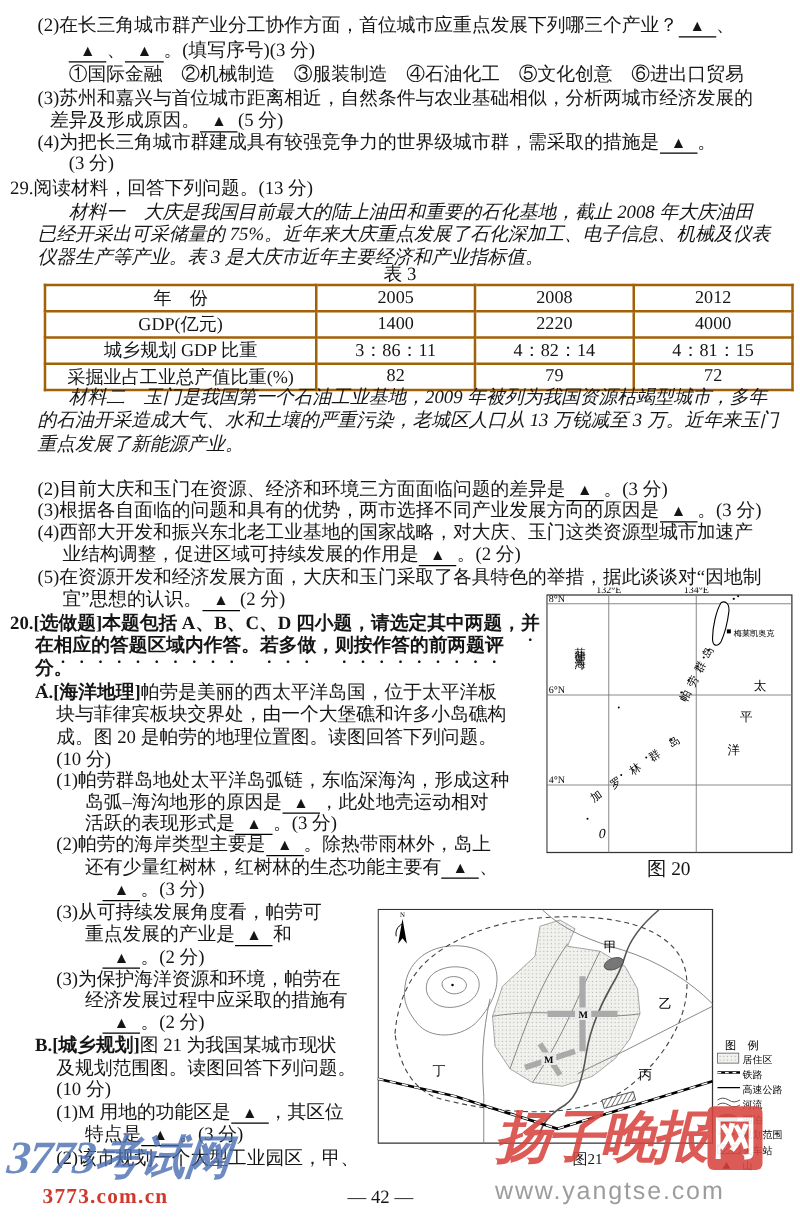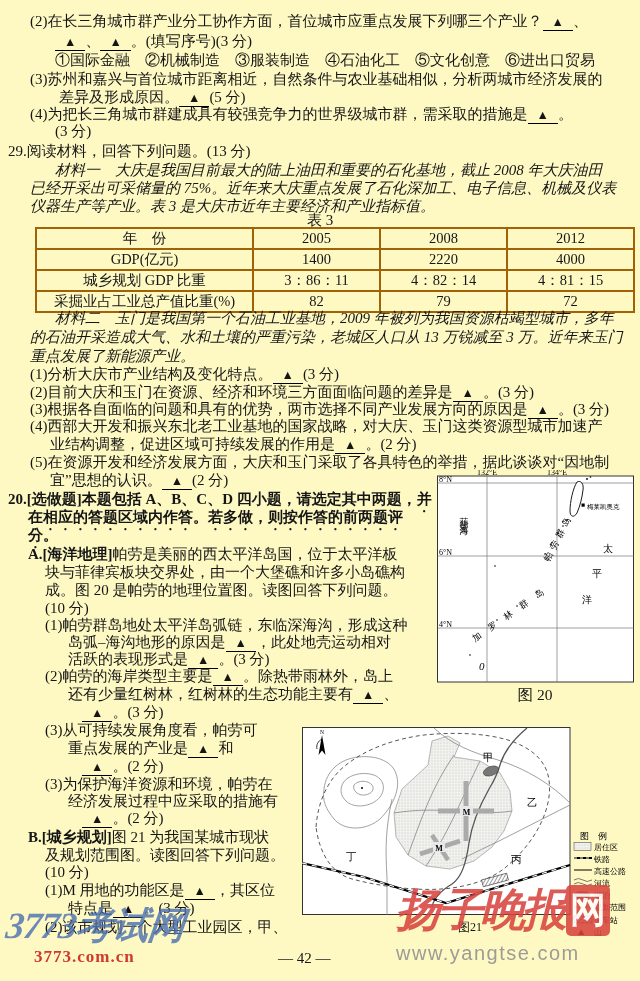--- a/index.html
+++ b/index.html
@@ -1,16 +1,16 @@
 <!DOCTYPE html>
 <html><head>
 <meta charset="utf-8">
 <style>
   html,body{margin:0;padding:0;background:#e8e8e8;}
-  #page{position:relative;width:640px;height:981px;background:#fef9c3;overflow:hidden;
+  #page{position:relative;width:640px;height:981px;background:#ffffff;overflow:hidden;
         font-family:"Liberation Serif","DejaVu Serif",serif;color:#151515;}
   .ln{position:absolute;font-size:15px;line-height:19px;white-space:nowrap;}
   .bd{font-weight:bold;}
   .it{font-style:italic;}
   .ctr{width:640px;text-align:center;left:0;}
   .em{-webkit-text-emphasis:filled dot;-webkit-text-emphasis-position:under;
       text-emphasis:filled dot;text-emphasis-position:under right;}
   .bk{display:inline-block;border-bottom:1.3px solid #000;padding:0 9px;font-size:12.5px;line-height:15px;}
   #tbl{position:absolute;left:35px;top:227px;border-collapse:collapse;font-size:14.5px;}
   #tbl td{border:2px solid #a16207;height:18px;text-align:center;padding:0 5px;}
@@ -33,21 +33,21 @@
 </style>
 </head>
 <body>
 
 <div id="page">
 
   <div class="ln" style="left:30px;top:12px"><span>(2)在长三角城市群产业分工协作方面，首位城市应重点发展下列哪三个产业？</span><span class="bk">▲</span><span>、</span></div>
   <div class="ln" style="left:55px;top:32px"><span class="bk">▲</span><span>、</span><span class="bk">▲</span><span>。(填写序号)(3 分)</span></div>
   <div class="ln" style="left:55px;top:51px"><span>①国际金融　②机械制造　③服装制造　④石油化工　⑤文化创意　⑥进出口贸易</span></div>
   <div class="ln" style="left:30px;top:70px"><span>(3)苏州和嘉兴与首位城市距离相近，自然条件与农业基础相似，分析两城市经济发展的</span></div>
-  <div class="ln" style="left:59px;top:88px"><span>差异及形成原因。</span><span class="bk">▲</span><span>(5 分)</span></div>
+  <div class="ln" style="left:40px;top:88px"><span>差异及形成原因。</span><span class="bk">▲</span><span>(5 分)</span></div>
   <div class="ln" style="left:30px;top:105px"><span>(4)为把长三角城市群建成具有较强竞争力的世界级城市群，需采取的措施是</span><span class="bk">▲</span><span>。</span></div>
   <div class="ln" style="left:55px;top:122px"><span>(3 分)</span></div>
 
   <div class="ln" style="left:8px;top:142px">29.阅读材料，回答下列问题。(13 分)</div>
   <div class="ln it" style="left:55px;top:161px">材料一　大庆是我国目前最大的陆上油田和重要的石化基地，截止 2008 年大庆油田</div>
   <div class="ln it" style="left:30px;top:179px">已经开采出可采储量的 75%。近年来大庆重点发展了石化深加工、电子信息、机械及仪表</div>
   <div class="ln it" style="left:30px;top:197px">仪器生产等产业。表 3 是大庆市近年主要经济和产业指标值。</div>
   <div class="ln ctr" style="top:211px">表 3</div>
 
   <table id="tbl">
@@ -76,21 +76,20 @@
       <td class="cv">79</td>
       <td class="cv">72</td>
     </tr>
   </tbody>
     </table>
 
   <div class="ln it" style="left:55px;top:309px">材料二　玉门是我国第一个石油工业基地，2009 年被列为我国资源枯竭型城市，多年</div>
   <div class="ln it" style="left:30px;top:328px">的石油开采造成大气、水和土壤的严重污染，老城区人口从 13 万锐减至 3 万。近年来玉门</div>
   <div class="ln it" style="left:30px;top:347px">重点发展了新能源产业。</div>
 
-  <div class="ln" style="left:30px;top:365px"><span>(1)分析大庆市产业结构及变化特点。</span><span class="bk">▲</span><span>(3 分)</span></div>
   <div class="ln" style="left:30px;top:383px"><span>(2)目前大庆和玉门在资源、经济和环境三方面面临问题的差异是</span><span class="bk">▲</span><span>。(3 分)</span></div>
   <div class="ln" style="left:30px;top:400px"><span>(3)根据各自面临的问题和具有的优势，两市选择不同产业发展方向的原因是</span><span class="bk">▲</span><span>。(3 分)</span></div>
   <div class="ln" style="left:30px;top:417px"><span>(4)西部大开发和振兴东北老工业基地的国家战略，对大庆、玉门这类资源型城市加速产</span></div>
   <div class="ln" style="left:50px;top:435px"><span>业结构调整，促进区域可持续发展的作用是</span><span class="bk">▲</span><span>。(2 分)</span></div>
   <div class="ln" style="left:30px;top:453px"><span>(5)在资源开发和经济发展方面，大庆和玉门采取了各具特色的举措，据此谈谈对“因地制</span></div>
   <div class="ln" style="left:50px;top:471px"><span>宜”思想的认识。</span><span class="bk">▲</span><span>(2 分)</span></div>
 
   <div class="ln bd" style="left:8px;top:490px"><span>20.[选做题]本题包括 A、B、C、D 四小题，请选</span><span class="em">定其中两题，并</span></div>
   <div class="ln bd" style="left:28px;top:508px"><span class="em">在相应的答题区域内作答。若多做，则按作答的前两题评</span></div>
   <div class="ln bd" style="left:28px;top:526px"><span class="em">分</span><span>。</span></div>

